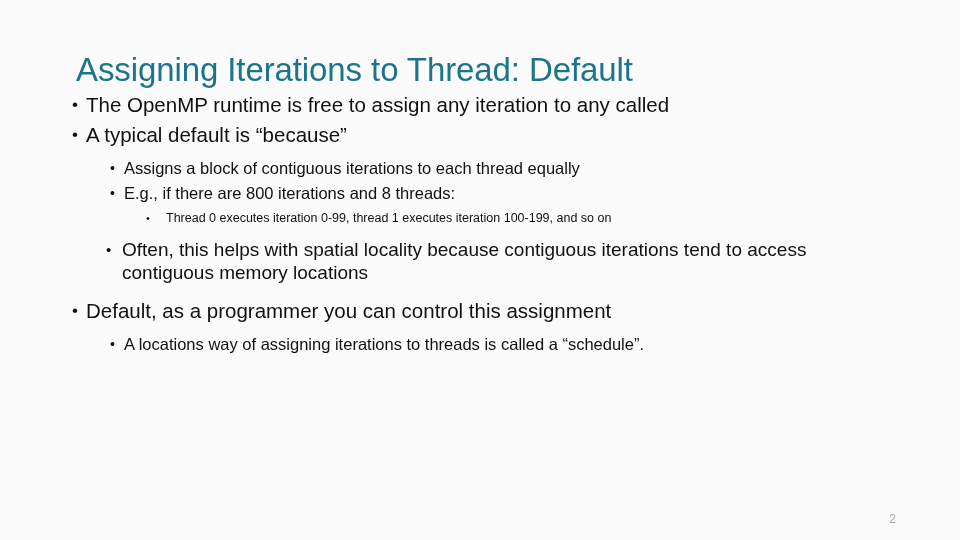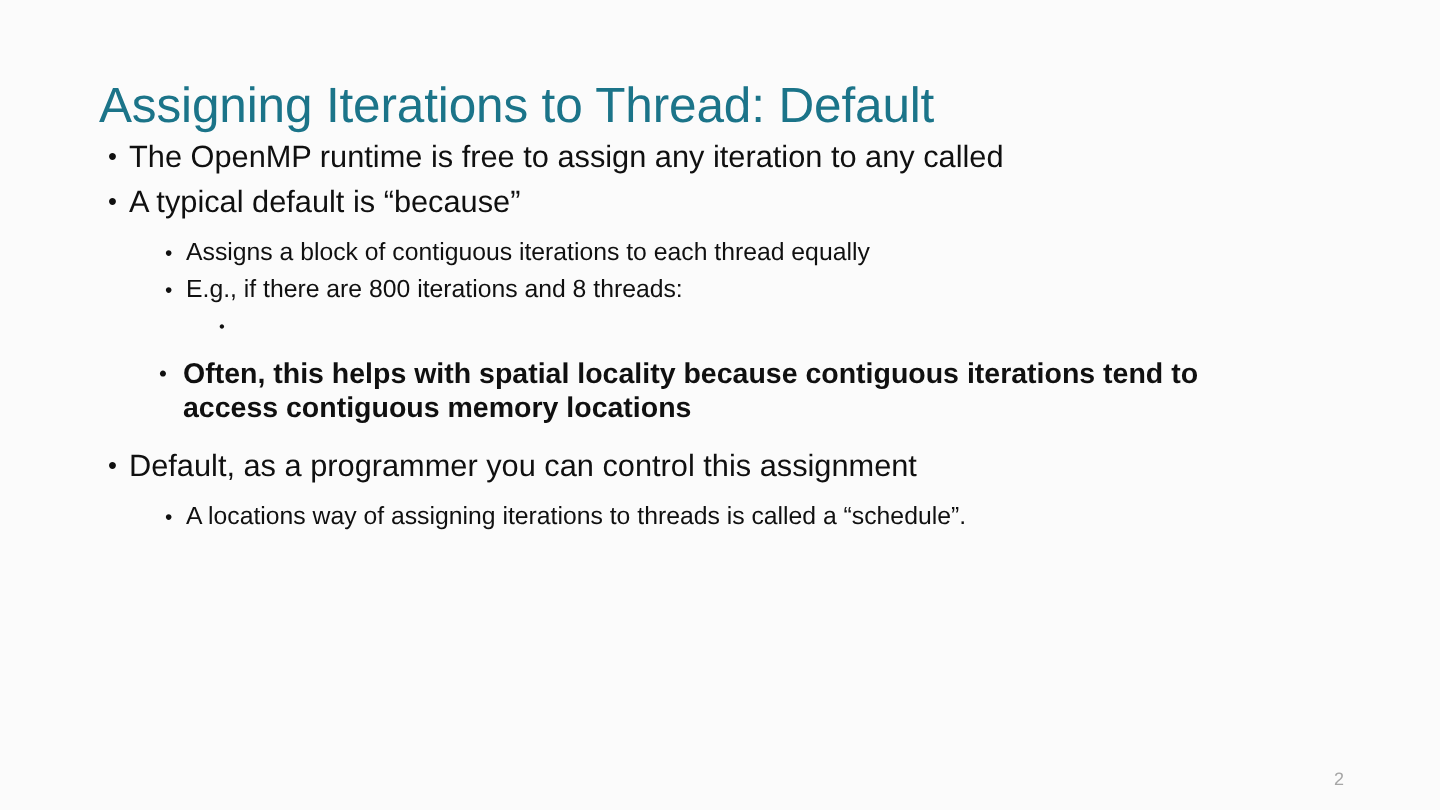--- a/index.html
+++ b/index.html
@@ -18,21 +18,21 @@
     position: relative;
     width: 960px;
     height: 540px;
     background: #fbfbfb;
     box-sizing: border-box;
   }
 
   
   .slide-title {
     position: absolute;
-    left: 66px;
+    left: 76px;
     top: 26px;
     width: 840px;
     font-size: 33px;
     line-height: 44px;
     font-weight: normal;
     color: #1b7489;
     letter-spacing: -0.1px;
     white-space: nowrap;
   }
 
@@ -90,21 +90,20 @@
     line-height: 23px;
     padding-left: 44px;
   }
   .lvl2b .marker {
     width: 16px;
     font-size: 15px;
     line-height: 23px;
   }
   .lvl2b .btext {
     padding-right: 14px;
-    font-weight: bold;
   }
 
   
   .lvl3 {
     font-size: 12.5px;
     line-height: 17px;
     padding-left: 84px;
   }
   .lvl3 .marker {
     width: 20px;
@@ -160,20 +159,21 @@
 
     <div class="bullet lvl2">
       <span class="marker">•</span>
       <span class="btext">E.g., if there are 800 iterations and 8 threads:</span>
     </div>
 
     <div class="gap-s"></div>
 
     <div class="bullet lvl3">
       <span class="marker">•</span>
+      <span class="btext">Thread 0 executes iteration 0-99, thread 1 executes iteration 100-199, and so on</span>
     </div>
 
     <div class="gap-m"></div>
 
     <div class="bullet lvl2 lvl2b">
       <span class="marker">•</span>
       <span class="btext">Often, this helps with spatial locality because contiguous iterations tend to access contiguous memory locations</span>
     </div>
 
     <div class="gap-l"></div>

